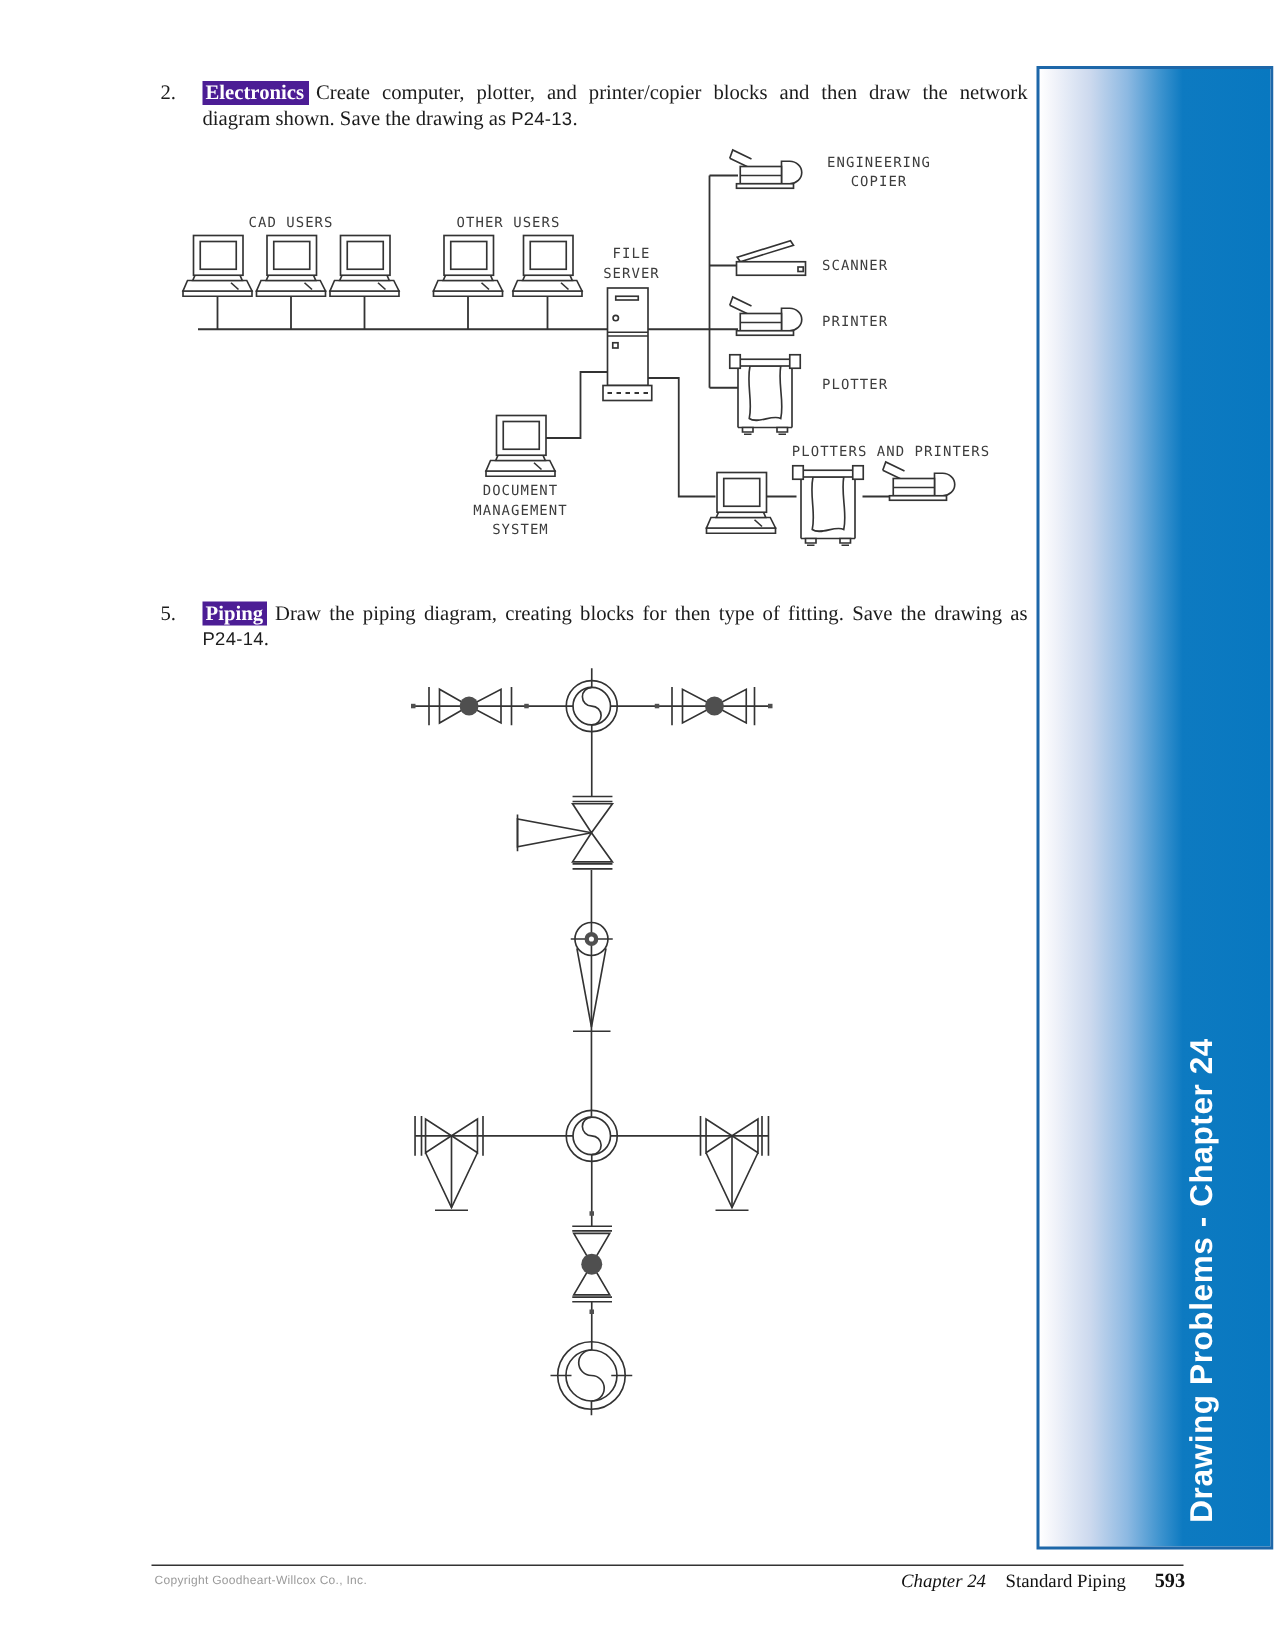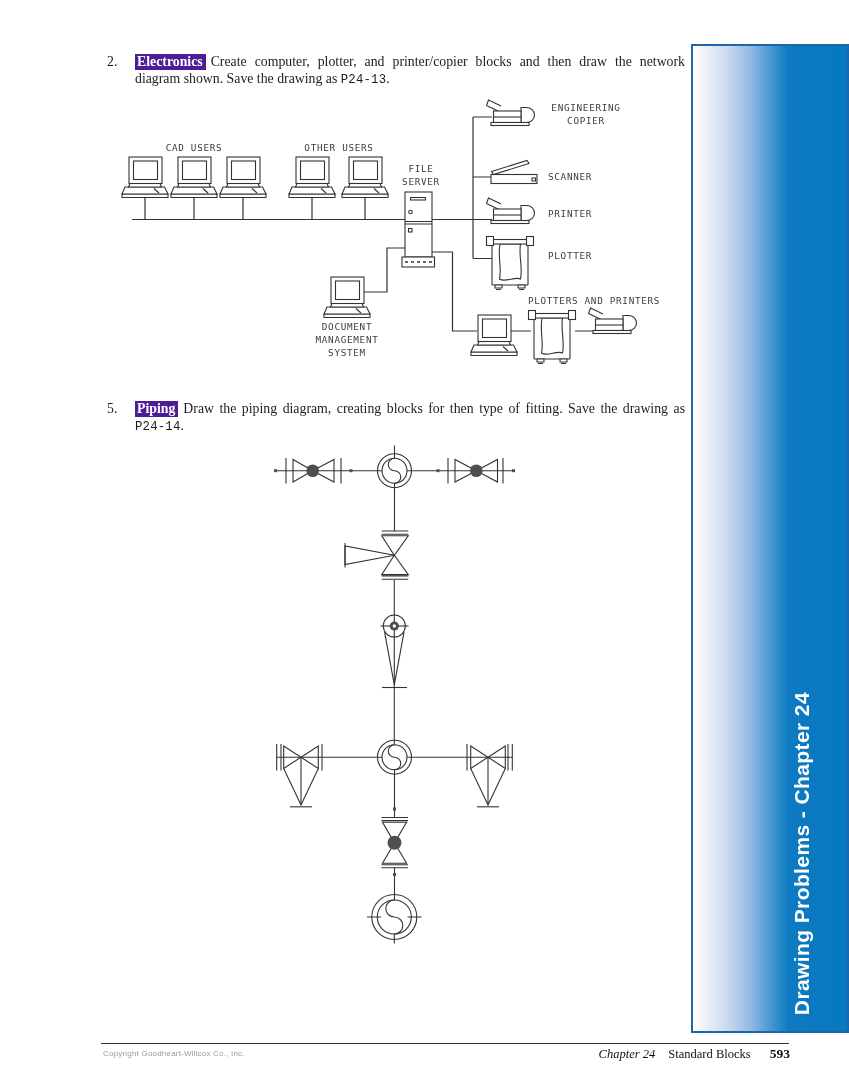--- a/index.html
+++ b/index.html
@@ -6,21 +6,21 @@
   body {
     width:849px; height:1087px; position:relative; background:#ffffff;
     font-family:"Liberation Serif", serif; color:#1c1c1c; overflow:hidden;
   }
   .problem { position:absolute; left:107px; width:578px; font-size:13.8px; line-height:17px; }
   .problem .num { position:absolute; left:0; top:0; }
   .problem .ptext { margin:0 0 0 28px; text-align:justify; }
   #p13 { top:53px; }
   #p14 { top:400px; }
   .tag { background:#4c1d95; color:#fff; font-weight:bold; padding:0 3px 1px 2px; margin-right:5px; }
-  .fname { font-family:Liberation Mono, monospace; font-size:12.3px; letter-spacing:0.2px; }
+  .fname { font-family:Liberation Sans, sans-serif; font-size:12.3px; letter-spacing:0.2px; }
 
   svg.diagram { position:absolute; }
   #net-svg { left:100px; top:95px; width:595px; height:278px; }
   #pipe-svg { left:255px; top:435px; width:290px; height:520px; }
   svg text {
     font-family:"DejaVu Sans Mono", monospace; font-size:9.3px; fill:#3d3d3d;
     letter-spacing:0.7px;
   }
 
   .sidebar {
@@ -249,15 +249,15 @@
 </svg>
 
 <div class="sidebar">
   <div class="sidebar-label">Drawing Problems - Chapter 24</div>
 </div>
 
 <div class="footer-rule"></div>
 <div class="footer-copy">Copyright Goodheart-Willcox Co., Inc.</div>
 <div class="footer-right">
   <span class="fr-chapter">Chapter 24</span>
-  <span class="fr-section">Standard Blocks</span>
+  <span class="fr-section">Standard Piping</span>
   <span class="fr-page">593</span>
 </div>
 
 </body></html>

